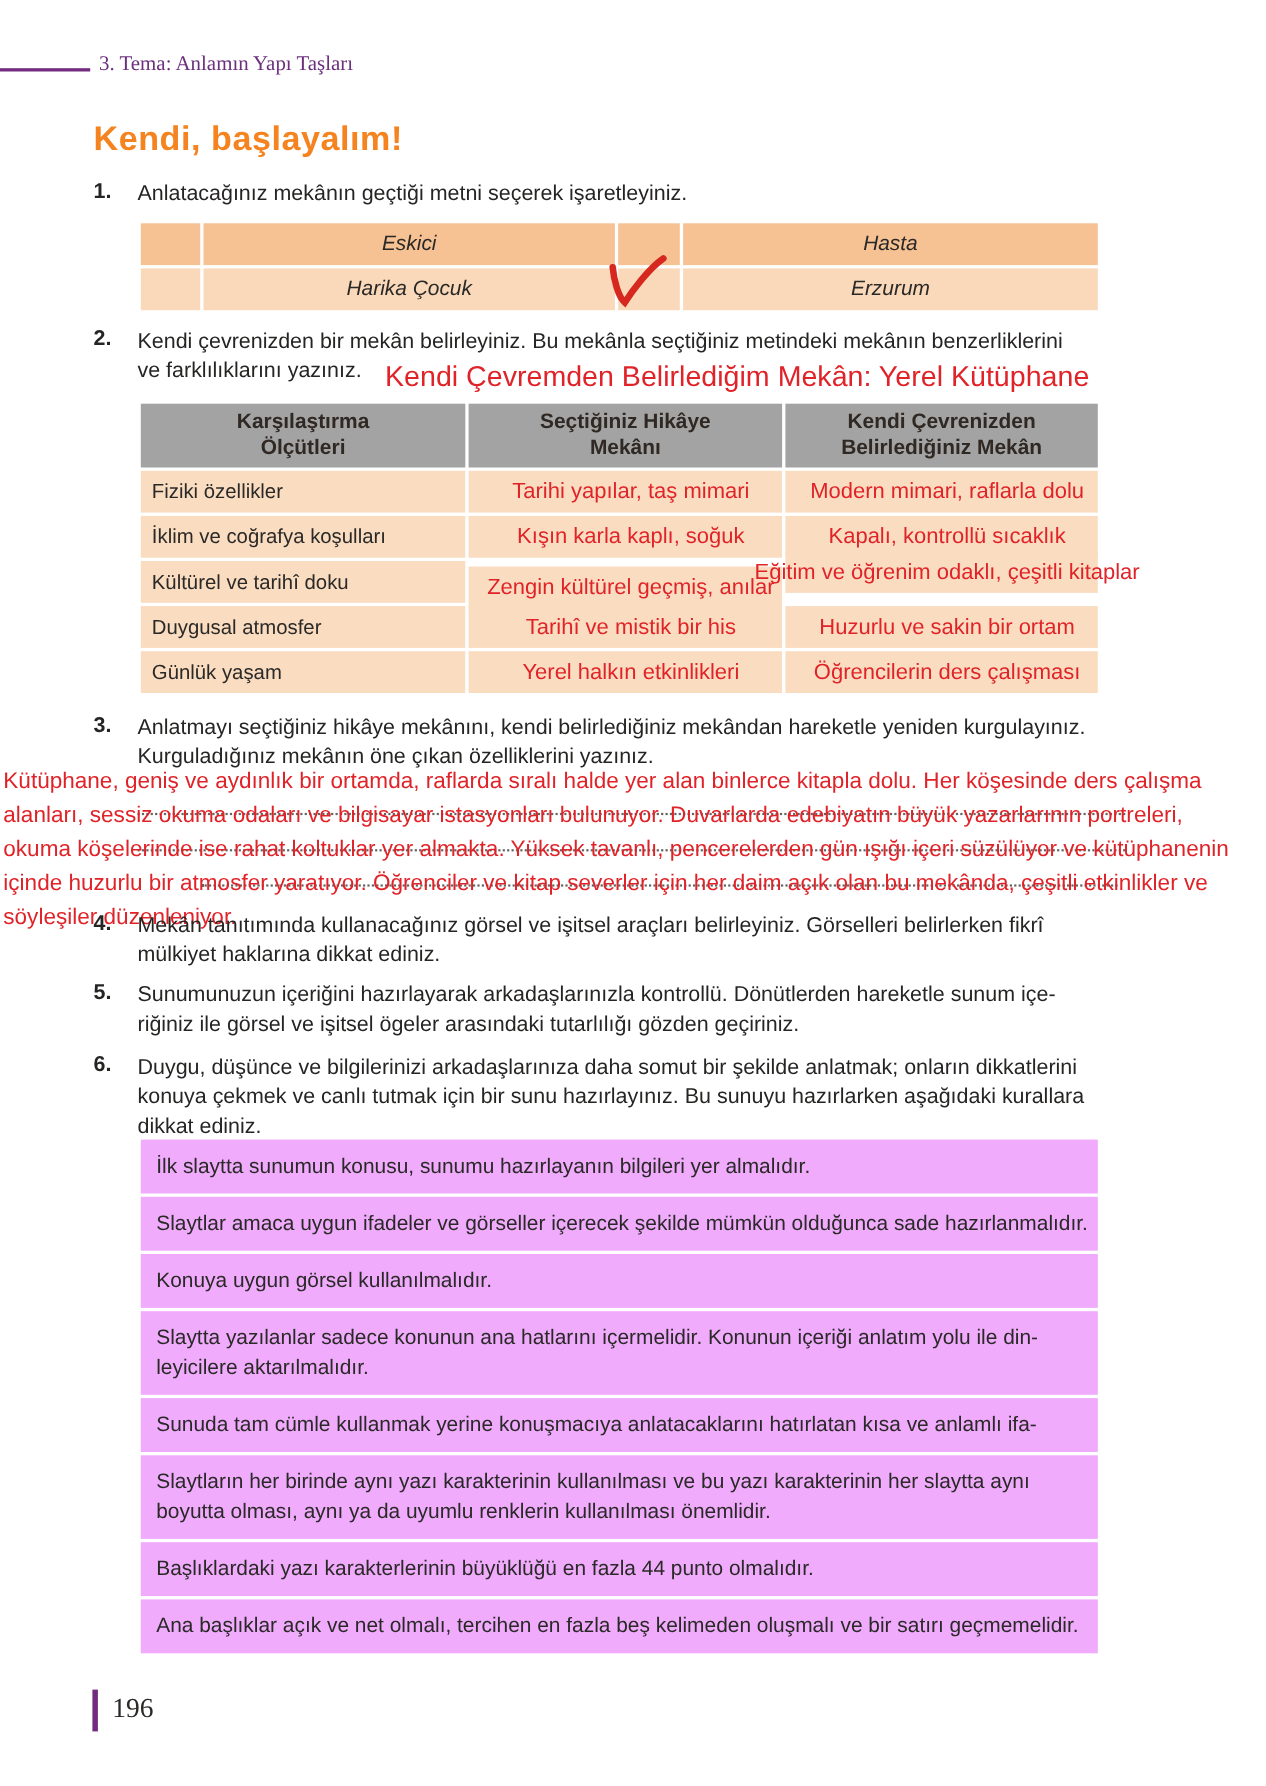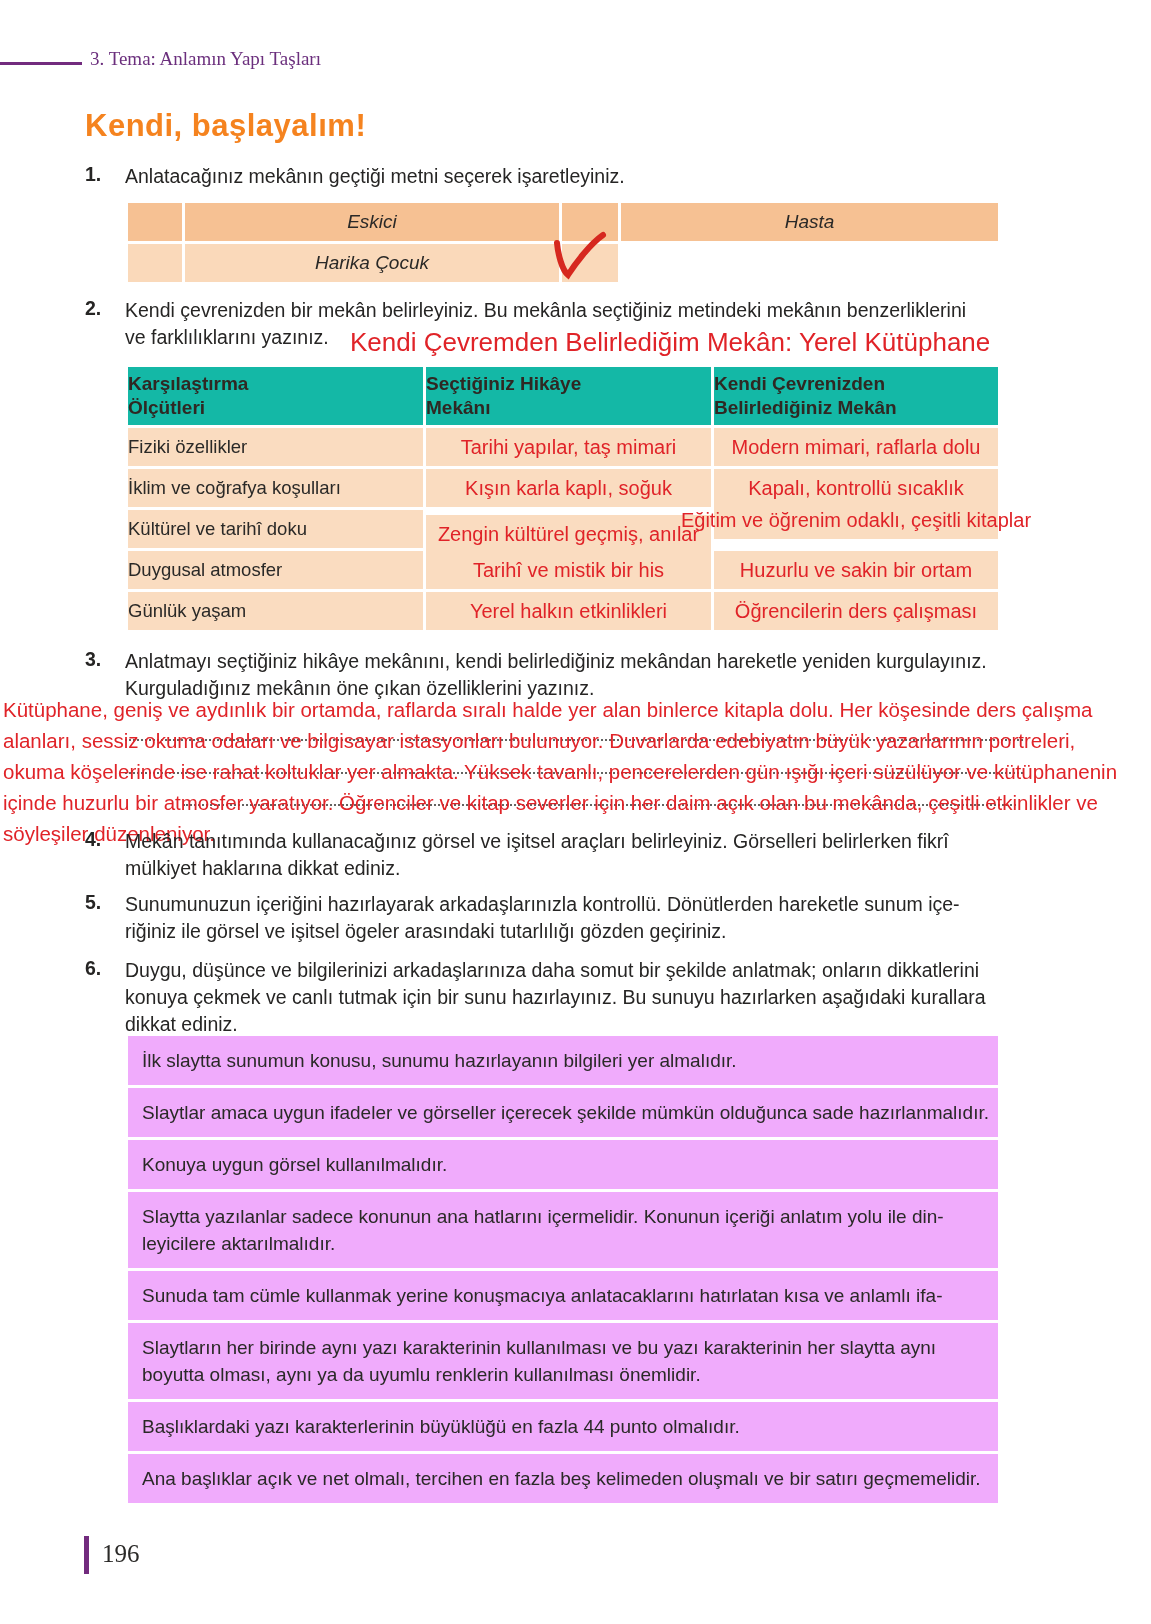--- a/index.html
+++ b/index.html
@@ -24,23 +24,23 @@
     display:grid; grid-template-columns:54px 374px 56px 377px; gap:3px;text-align:right; }
   .sel-table .cell { height:38px; display:flex; align-items:center; justify-content:center;
     font-size:19px; font-style:italic; color:#2a2927; }
   .sel-table .r1 { background:#f6c193; }
   .sel-table .r2 { background:#fad9ba; }
   .check-mark { position:absolute; left:548px; top:226px; width:62px; height:58px; }
   .q2-annotation { position:absolute; left:350px; top:327px; font-size:26px; color:#e02328; white-space:nowrap; }
   
   .cmp-table { position:absolute; left:128px; top:367px; width:870px;
     display:grid; grid-template-columns:295px 285px 284px; gap:3px; }
-  .cmp-table .hcell { background:#14b8a6; height:58px; display:flex; flex-direction:column;
-    align-items:flex-start; justify-content:center; font-size:19px; font-weight:bold; color:#2f2823; line-height:24px; }
-  .cmp-table .dcell { background:#fadcc0; height:38px; display:flex; align-items:center; }
+  .cmp-table .hcell { background:#a3a3a3; height:58px; display:flex; flex-direction:column;
+    align-items:center; justify-content:center; font-size:19px; font-weight:bold; color:#2f2823; line-height:24px; }
+  .cmp-table .dcell { background:#fadcc0; height:38px; display:flex; align-items:center;padding-left:10px; }
   .cmp-table .crit { font-size:18.5px; color:#2a2927; }
   .cmp-table .ans { justify-content:center; font-size:20px; color:#e02328; white-space:nowrap; }
   .cmp-table .ans-low { transform:translateY(5px); }
   .cmp-table .ans-high { transform:translateY(-9px); }
   
   .q3-answer { position:absolute; left:3px; top:694px; width:1148px; font-size:20.5px;
     line-height:31px; color:#e02328; }
   .q3-answer .ln { display:block; white-space:nowrap; }
   .dotline { position:absolute; height:0; border-top:2px dotted #4a4846; opacity:0.85; }
   
@@ -69,20 +69,21 @@
   </div>
 
   <div class="sel-table">
     <div class="cell r1"></div>
     <div class="cell r1">Eskici</div>
     <div class="cell r1"></div>
     <div class="cell r1">Hasta</div>
     <div class="cell r2"></div>
     <div class="cell r2">Harika Çocuk</div>
     <div class="cell r2"></div>
+    <div class="cell r2">Erzurum</div>
   </div>
   <svg class="check-mark" viewBox="0 0 62 58">
     <path d="M9 17 C10 28 14 44 20 49 C27 38 42 18 55 9" fill="none" stroke="#d6281f" stroke-width="6" stroke-linecap="round"></path>
   </svg>
 
   <div class="qnum" style="top:297px">2.</div>
   <div class="qtext" style="top:297px">
     <span class="ln">Kendi çevrenizden bir mekân belirleyiniz. Bu mekânla seçtiğiniz metindeki mekânın benzerliklerini</span>
     <span class="ln">ve farklılıklarını yazınız.</span>
   </div>

